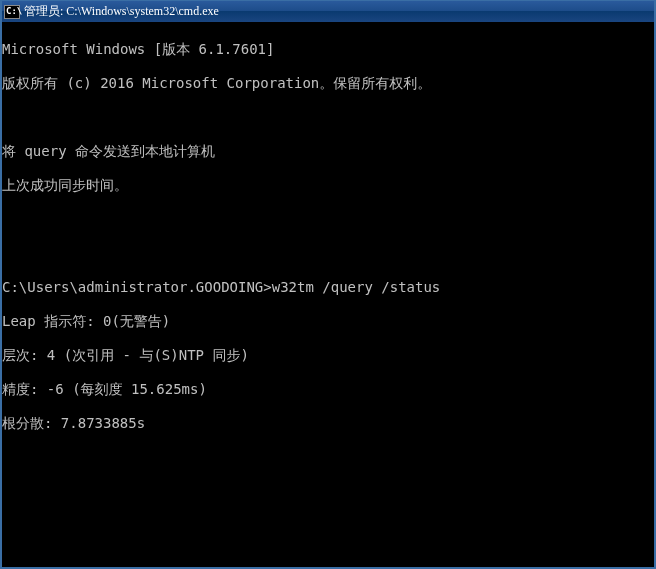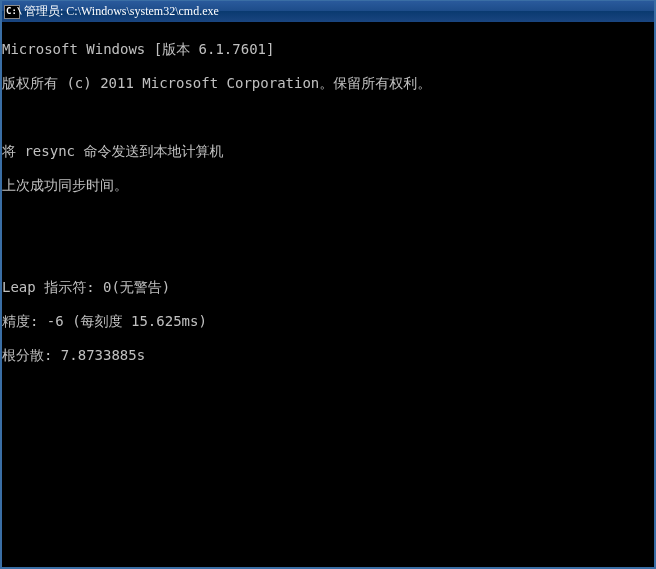--- a/index.html
+++ b/index.html
@@ -73,27 +73,29 @@
 </head>
 <body>
 
 <div class="window">
   <div class="titlebar">
     <span class="titlebar-icon">C:\</span>
     <span class="titlebar-text">管理员: C:\Windows\system32\cmd.exe</span>
   </div>
   <div class="terminal">
 <span class="line">Microsoft Windows [版本 6.1.7601]</span>
-<span class="line">版权所有 (c) 2011 Microsoft Corporation。保留所有权利。</span>
+<span class="line">版权所有 (c) 2016 Microsoft Corporation。保留所有权利。</span>
 <span class="line"></span>
-<span class="line">将 resync 命令发送到本地计算机</span>
+<span class="line">将 query 命令发送到本地计算机</span>
 <span class="line">上次成功同步时间。</span>
 <span class="line"></span>
 <span class="line"></span>
+<span class="line"><span>C:\Users\administrator.GOODOING&gt;</span><span>w32tm /query /status</span></span>
 <span class="line">Leap 指示符: 0(无警告)</span>
+<span class="line">层次: 4 (次引用 - 与(S)NTP 同步)</span>
 <span class="line">精度: -6 (每刻度 15.625ms)</span>
 <span class="line">根分散: 7.8733885s</span>
 
 
 
 
 
 
 
 

